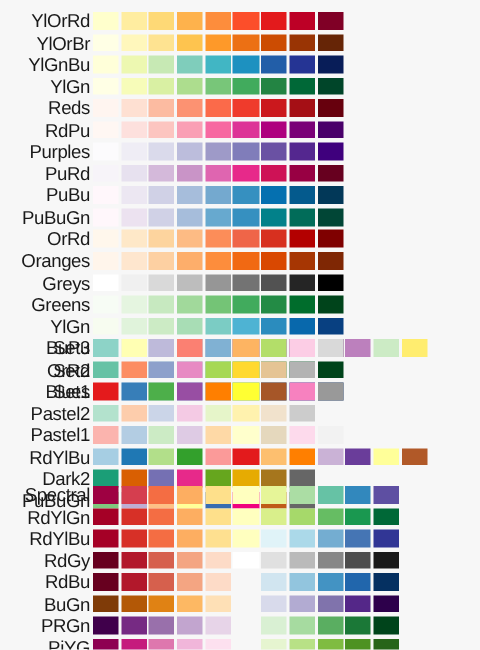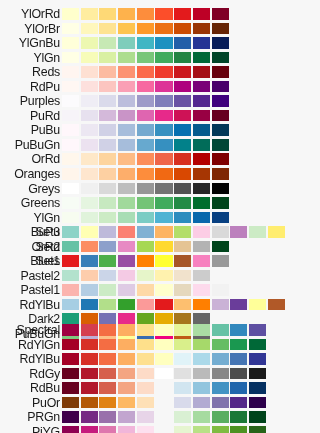--- a/index.html
+++ b/index.html
@@ -504,21 +504,21 @@
           <div class="swatch" title="RdBu 5: #fddbc7" style="background: rgb(253, 219, 199);"></div>
           <div class="swatch" title="RdBu 6: #f7f7f7" style="background: rgb(247, 247, 247);"></div>
           <div class="swatch" title="RdBu 7: #d1e5f0" style="background: rgb(209, 229, 240);"></div>
           <div class="swatch" title="RdBu 8: #92c5de" style="background: rgb(146, 197, 222);"></div>
           <div class="swatch" title="RdBu 9: #4393c3" style="background: rgb(67, 147, 195);"></div>
           <div class="swatch" title="RdBu 10: #2166ac" style="background: rgb(33, 102, 172);"></div>
           <div class="swatch" title="RdBu 11: #053061" style="background: rgb(5, 48, 97);"></div>
         </div>
       </div>
       <div class="palette-row">
-        <div class="row-label">PuOr</div>
+        <div class="row-label">BuGn</div>
         <div class="swatches">
           <div class="swatch" title="PuOr 1: #7f3b08" style="background: rgb(127, 59, 8);"></div>
           <div class="swatch" title="PuOr 2: #b35806" style="background: rgb(179, 88, 6);"></div>
           <div class="swatch" title="PuOr 3: #e08214" style="background: rgb(224, 130, 20);"></div>
           <div class="swatch" title="PuOr 4: #fdb863" style="background: rgb(253, 184, 99);"></div>
           <div class="swatch" title="PuOr 5: #fee0b6" style="background: rgb(254, 224, 182);"></div>
           <div class="swatch" title="PuOr 6: #f7f7f7" style="background: rgb(247, 247, 247);"></div>
           <div class="swatch" title="PuOr 7: #d8daeb" style="background: rgb(216, 218, 235);"></div>
           <div class="swatch" title="PuOr 8: #b2abd2" style="background: rgb(178, 171, 210);"></div>
           <div class="swatch" title="PuOr 9: #8073ac" style="background: rgb(128, 115, 172);"></div>

